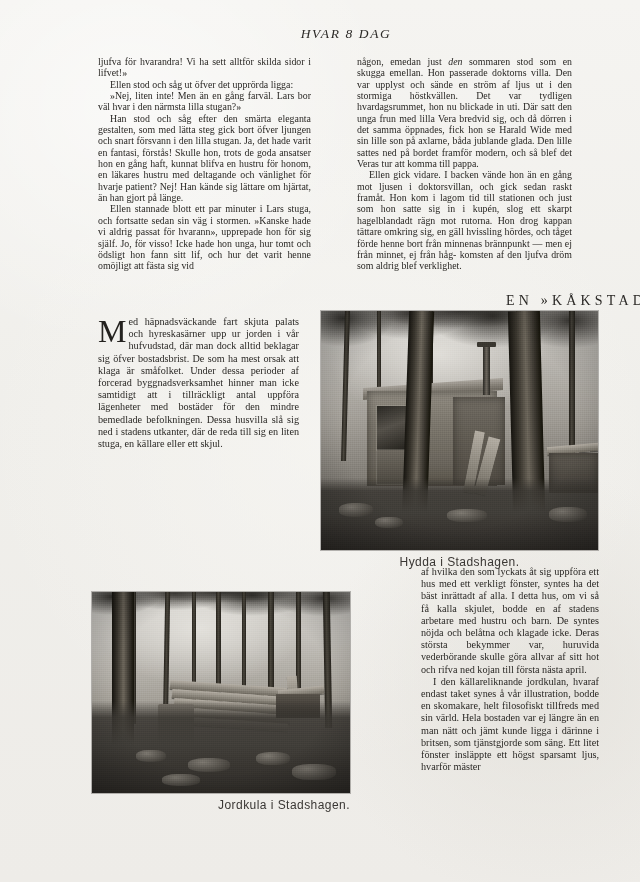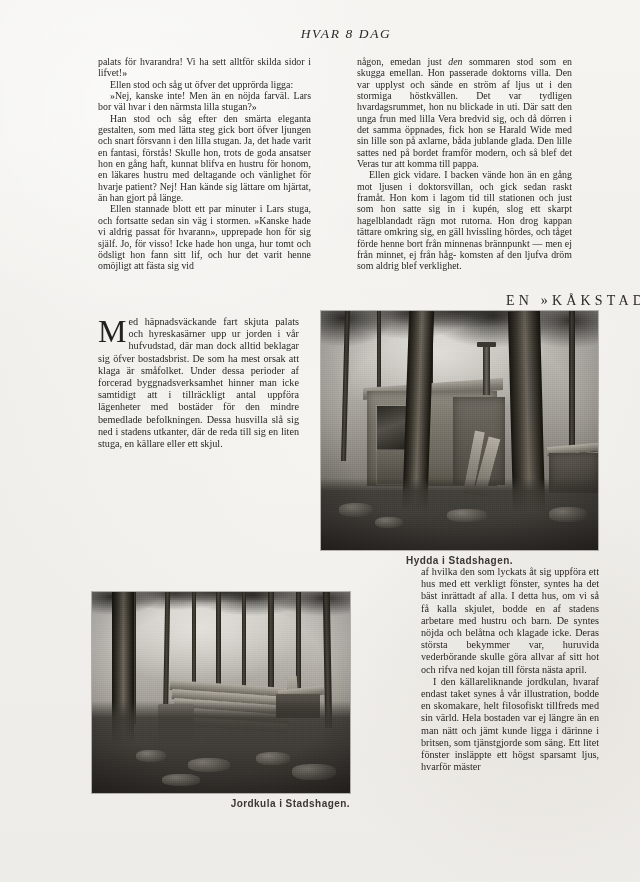--- a/index.html
+++ b/index.html
@@ -113,24 +113,23 @@
     background: #4b4844;
     box-shadow: 0 0 0 1px rgba(60,58,54,0.35);
   }
   #photo-hydda    { width: 277px; height: 239px; }
   #photo-jordkula { width: 258px; height: 201px; }
 
   .caption {
     margin-top: 5px;
     text-align: center;
     font-family: "Liberation Sans", "DejaVu Sans", sans-serif;
-    font-size: 10px;
+    font-size: 12px;
     letter-spacing: 0.45px;
     color: #3a3734;
-    font-weight: bold;
   }
   #caption-jordkula { text-align: right; }
 
   
   .sky {
     position: absolute; inset: 0;
     background: linear-gradient(178deg,#cfcdc8 0%, #b9b6b0 22%, #a09c95 46%, #7e7a73 70%, #56534e 100%);
   }
   .haze {
     position: absolute; inset: 0;
@@ -224,23 +223,23 @@
 <body>
 
 <div class="page">
   <div class="paper-texture"></div>
 
   <div class="content">
 
     <div class="running-head">HVAR 8 DAG</div>
 
     <div class="col" id="story-col-left">
-      <p>palats för hvarandra! Vi ha sett alltför skilda sidor i lifvet!»</p>
+      <p>ljufva för hvarandra! Vi ha sett alltför skilda sidor i lifvet!»</p>
       <p class="ind">Ellen stod och såg ut öfver det upprörda ligga:</p>
-      <p class="ind">»Nej, kanske inte! Men än en nöjda farväl. Lars bor väl hvar i den närmsta lilla stugan?»</p>
+      <p class="ind">»Nej, liten inte! Men än en gång farväl. Lars bor väl hvar i den närmsta lilla stugan?»</p>
       <p class="ind">Han stod och såg efter den smärta eleganta gestalten, som med lätta steg gick bort öfver ljungen och snart försvann i den lilla stugan. Ja, det hade varit en fantasi, förstås! Skulle hon, trots de goda ansatser hon en gång haft, kunnat blifva en hustru för honom, en läkares hustru med deltagande och vänlighet för hvarje patient? Nej! Han kände sig lättare om hjärtat, än han gjort på länge.</p>
       <p class="ind">Ellen stannade blott ett par minuter i Lars stuga, och fortsatte sedan sin väg i stormen. »Kanske hade vi aldrig passat för hvarann», upprepade hon för sig själf. Jo, för visso! Icke hade hon unga, hur tomt och ödsligt hon fann sitt lif, och hur det varit henne omöjligt att fästa sig vid</p>
     </div>
 
     <div class="col" id="story-col-right">
       <p>
         <span>någon, emedan just </span><i>den</i><span> sommaren stod som en skugga emellan. Hon passerade doktorns villa. Den var upplyst och sände en ström af ljus ut i den stormiga höstkvällen. Det var tydligen hvardagsrummet, hon nu blickade in uti. Där satt den unga frun med lilla Vera bredvid sig, och då dörren i det samma öppnades, fick hon se Harald Wide med sin lille son på axlarne, båda jublande glada. Den lille sattes ned på bordet framför modern, och så blef det Veras tur att komma till pappa.</span>
       </p>
       <p class="ind">Ellen gick vidare. I backen vände hon än en gång mot ljusen i doktorsvillan, och gick sedan raskt framåt. Hon kom i lagom tid till stationen och just som hon satte sig in i kupén, slog ett skarpt hagelblandadt rägn mot rutorna. Hon drog kappan tättare omkring sig, en gäll hvissling hördes, och tåget förde henne bort från minnenas brännpunkt — men ej från minnet, ej från håg- komsten af den ljufva dröm som aldrig blef verklighet.</p>
     </div>

